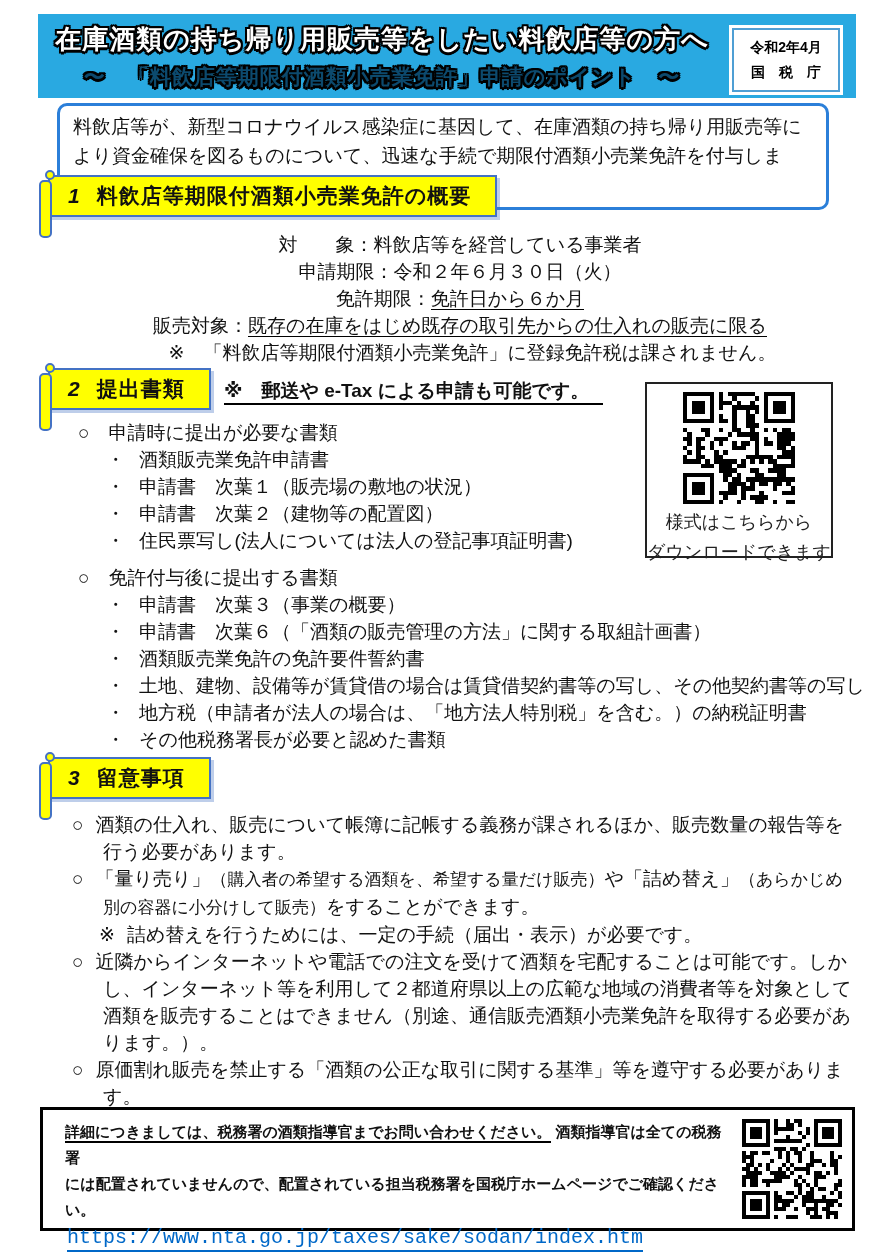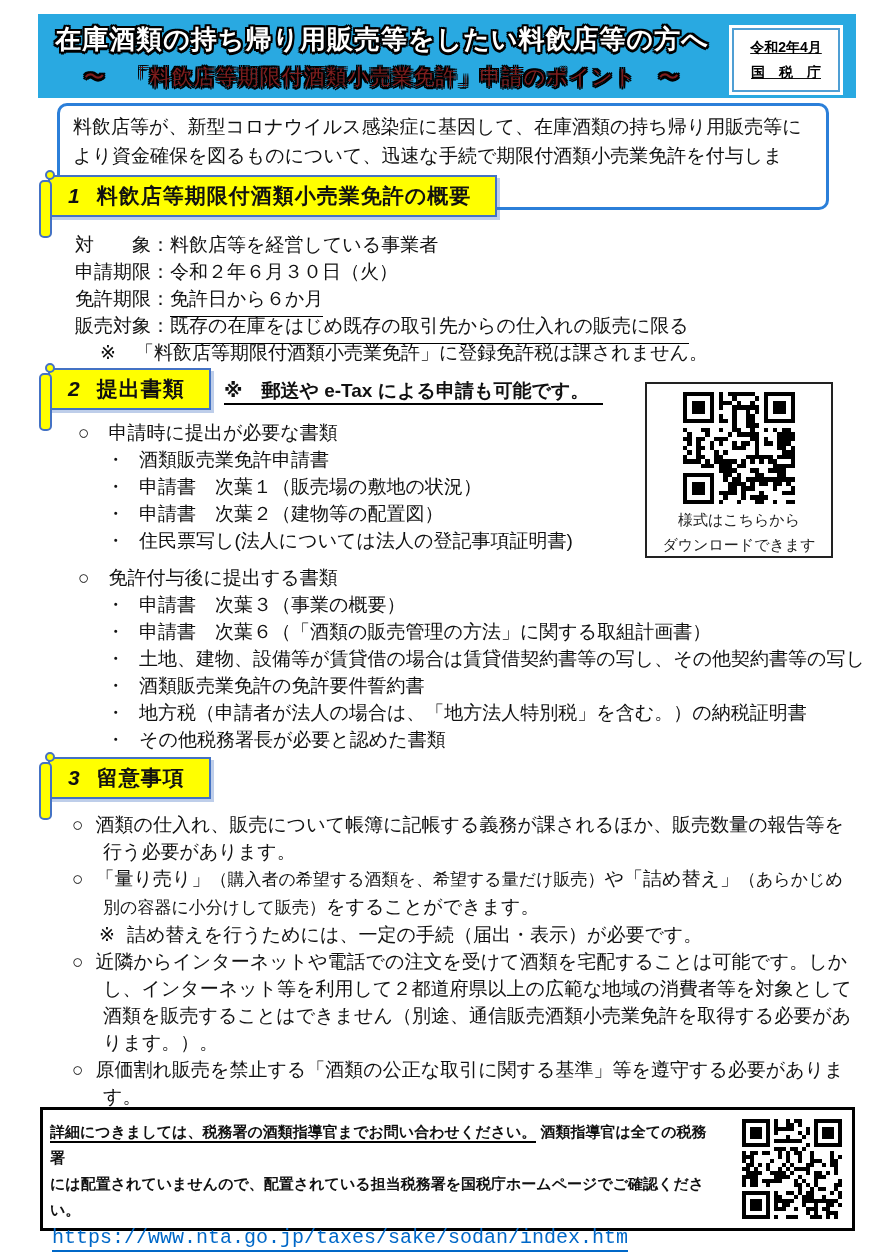--- a/index.html
+++ b/index.html
@@ -13,65 +13,65 @@
   html,body{background:#fff;}
   body{font-family:"Liberation Sans","DejaVu Sans",sans-serif;color:#111;}
   .page{position:relative;width:880px;height:1252px;background:#fff;overflow:hidden;}
 
   
   .header-band{position:absolute;left:38px;top:14px;width:818px;height:84px;background:var(--c-header);}
   .header-titles{position:absolute;left:0;top:0;width:688px;height:100%;
     display:flex;flex-direction:column;justify-content:center;align-items:center;gap:6px;}
   .ht1{font-size:26px;font-weight:bold;letter-spacing:1px;color:#fff;
     text-shadow:-2px -2px 0 #000,2px -2px 0 #000,-2px 2px 0 #000,2px 2px 0 #000,-2px 0 0 #000,2px 0 0 #000,0 -2px 0 #000,0 3px 0 #000;}
-  .ht2{font-size:21px;font-weight:normal;letter-spacing:1px;color:#7f1d1d;
+  .ht2{font-size:21px;font-weight:bold;letter-spacing:1px;color:#0c4a6e;
     text-shadow:-2px -2px 0 #000,2px -2px 0 #000,-2px 2px 0 #000,2px 2px 0 #000,-2px 0 0 #000,2px 0 0 #000,0 -2px 0 #000,0 3px 0 #000;}
-  .date-box{position:absolute;right:13px;top:11px;width:114px;background:#fff;padding:3px;text-decoration:underline;}
+  .date-box{position:absolute;right:13px;top:11px;width:114px;background:#fff;padding:3px;}
   .date-box-inner{border:2px solid #4f9fd4;padding:5px 4px;text-align:center;}
   .date-line{font-size:14px;font-weight:bold;line-height:1.8;color:#000;white-space:nowrap;}
 
   
   .intro-box{position:absolute;left:57px;top:103px;width:772px;border:3px solid var(--c-intro-border);
     border-radius:10px;padding:7px 13px;font-size:19px;line-height:1.52;font-weight:500;color:#111;}
 
   
   .ribbon{position:absolute;background:var(--c-yellow);border:2px solid var(--c-ribbon-border);
     padding:5px 24px 5px 18px;font-size:21px;font-weight:bold;letter-spacing:1px;white-space:nowrap;
     box-shadow:3px 3px 0 rgba(68,114,196,0.35);}
   .ribbon::before{content:"";position:absolute;left:-11px;top:3px;width:9px;height:calc(100% + 16px);
     background:var(--c-yellow);border:2px solid var(--c-ribbon-border);border-radius:5px;}
   .ribbon::after{content:"";position:absolute;left:-5px;top:-7px;width:6px;height:6px;
     background:var(--c-yellow);border:2px solid var(--c-ribbon-border);border-radius:50%;}
   .ribbon .num{margin-right:16px;font-style:italic;}
 
   
   .blk{position:absolute;font-size:19px;color:#111;}
-  .row{line-height:27px;white-space:nowrap;}
-  .u{border-bottom:1.6px solid #000;padding-bottom:7px;font-family:Liberation Serif, serif;}
+  .row{line-height:27px;white-space:nowrap;text-align:center;}
+  .u{border-bottom:1.6px solid #000;padding-bottom:0px;font-family:Liberation Serif, serif;}
   .note-underline{font-weight:bold;border-bottom:2px solid #000;padding:0 14px 2px 0;white-space:nowrap;}
   .group-title{line-height:27px;}
   .doc-item{line-height:27px;padding-left:28px;white-space:nowrap;}
   .doc-item .dot{margin-right:14px;}
   .gap{height:10px;}
 
   
   .s3 .item{line-height:27px;padding-left:31px;text-indent:-31px;}
   .s3 .marker{margin-right:12px;}
   .s3 .small{font-size:17px;}
   .s3 .subitem{padding-left:58px;text-indent:-31px;}
 
   
   .qr-box{position:absolute;left:645px;top:382px;width:188px;height:176px;border:2px solid #222;
     background:#fff;text-align:center;padding-top:8px;}
   .qr-box .qr{display:inline-block;width:112px;height:112px;}
-  .qr-caption{font-family:"Liberation Serif","DejaVu Serif",serif;font-size:15px;line-height:1.65;color:#222;}
+  .qr-caption{font-family:"Liberation Serif","DejaVu Serif",serif;font-size:18px;line-height:1.65;color:#222;}
 
   
   .footer-box{position:absolute;left:40px;top:1107px;width:815px;height:124px;border:3px solid #000;
-    padding:9px 7px;background:#fff;}
+    padding:9px 22px;background:#fff;}
   .f-line{font-size:15px;font-weight:bold;line-height:26px;color:#111;width:668px;}
   .f-u{border-bottom:2px solid #000;padding-bottom:1px;}
   .f-url{display:inline-block;margin:3px 0 2px 2px;font-family:"Liberation Mono","DejaVu Sans Mono",monospace;
     font-size:20px;font-weight:normal;color:var(--c-link);border-bottom:2px solid var(--c-link);line-height:24px;}
   .footer-qr{position:absolute;right:10px;top:9px;width:100px;height:100px;}
 </style>
 </head>
 <body>
 
 <div class="page">
@@ -123,22 +123,22 @@
   <div class="blk" style="left:78px;top:419px;width:600px;">
     <div class="group-title">○　申請時に提出が必要な書類</div>
     <div class="doc-item"><span class="dot">・</span><span>酒類販売業免許申請書</span></div>
     <div class="doc-item"><span class="dot">・</span><span>申請書　次葉１（販売場の敷地の状況）</span></div>
     <div class="doc-item"><span class="dot">・</span><span>申請書　次葉２（建物等の配置図）</span></div>
     <div class="doc-item"><span class="dot">・</span><span>住民票写し(法人については法人の登記事項証明書)</span></div>
     <div class="gap"></div>
     <div class="group-title">○　免許付与後に提出する書類</div>
     <div class="doc-item"><span class="dot">・</span><span>申請書　次葉３（事業の概要）</span></div>
     <div class="doc-item"><span class="dot">・</span><span>申請書　次葉６（「酒類の販売管理の方法」に関する取組計画書）</span></div>
+    <div class="doc-item"><span class="dot">・</span><span>酒類販売業免許の免許要件誓約書</span></div>
     <div class="doc-item"><span class="dot">・</span><span>土地、建物、設備等が賃貸借の場合は賃貸借契約書等の写し、その他契約書等の写し</span></div>
-    <div class="doc-item"><span class="dot">・</span><span>酒類販売業免許の免許要件誓約書</span></div>
     <div class="doc-item"><span class="dot">・</span><span>地方税（申請者が法人の場合は、「地方法人特別税」を含む。）の納税証明書</span></div>
     <div class="doc-item"><span class="dot">・</span><span>その他税務署長が必要と認めた書類</span></div>
   </div>
 
   <div class="qr-box">
     <div class="qr"><svg viewBox="0 0 25 25" width="100%" height="100%" shape-rendering="crispEdges" fill="#000">
           <rect x="8" y="0" width="1" height="1"></rect>
           <rect x="10" y="0" width="1" height="1"></rect>
           <rect x="11" y="0" width="1" height="1"></rect>
           <rect x="12" y="0" width="1" height="1"></rect>

